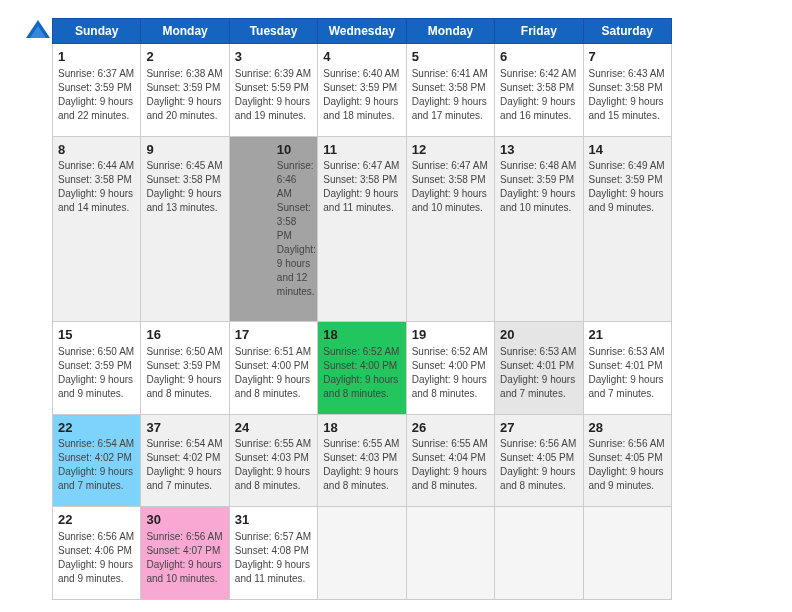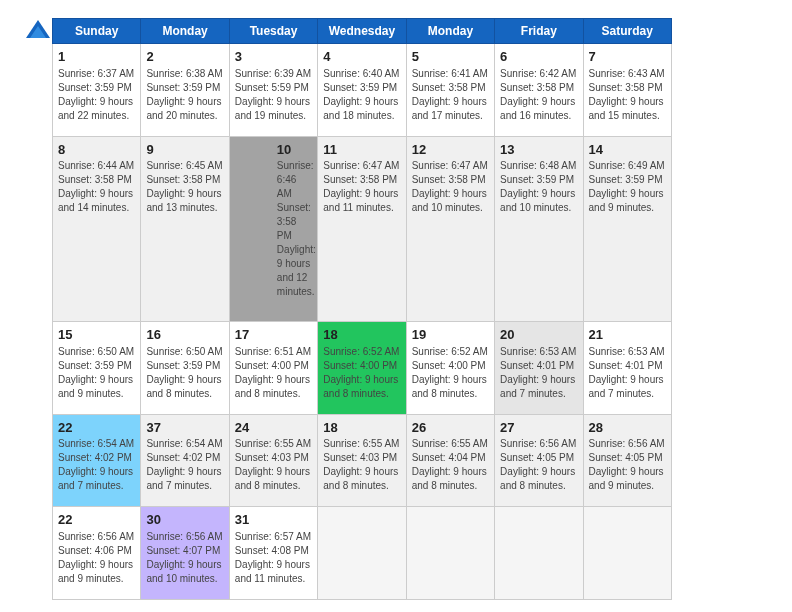--- a/index.html
+++ b/index.html
@@ -340,21 +340,21 @@
           </td>
         </tr>
         <tr>
           <td style="background: rgb(255, 255, 255);">
             <span class="day-num">22</span>
             <div class="day-info" style="white-space: pre-line;">Sunrise: 6:56 AM
 Sunset: 4:06 PM
 Daylight: 9 hours
 and 9 minutes.</div>
           </td>
-          <td style="background: #c4b5fd;">
+          <td style="background: #f9a8d4;">
             <span class="day-num">30</span>
             <div class="day-info" style="white-space: pre-line;">Sunrise: 6:56 AM
 Sunset: 4:07 PM
 Daylight: 9 hours
 and 10 minutes.</div>
           </td>
           <td style="background: rgb(255, 255, 255);">
             <span class="day-num">31</span>
             <div class="day-info" style="white-space: pre-line;">Sunrise: 6:57 AM
 Sunset: 4:08 PM

